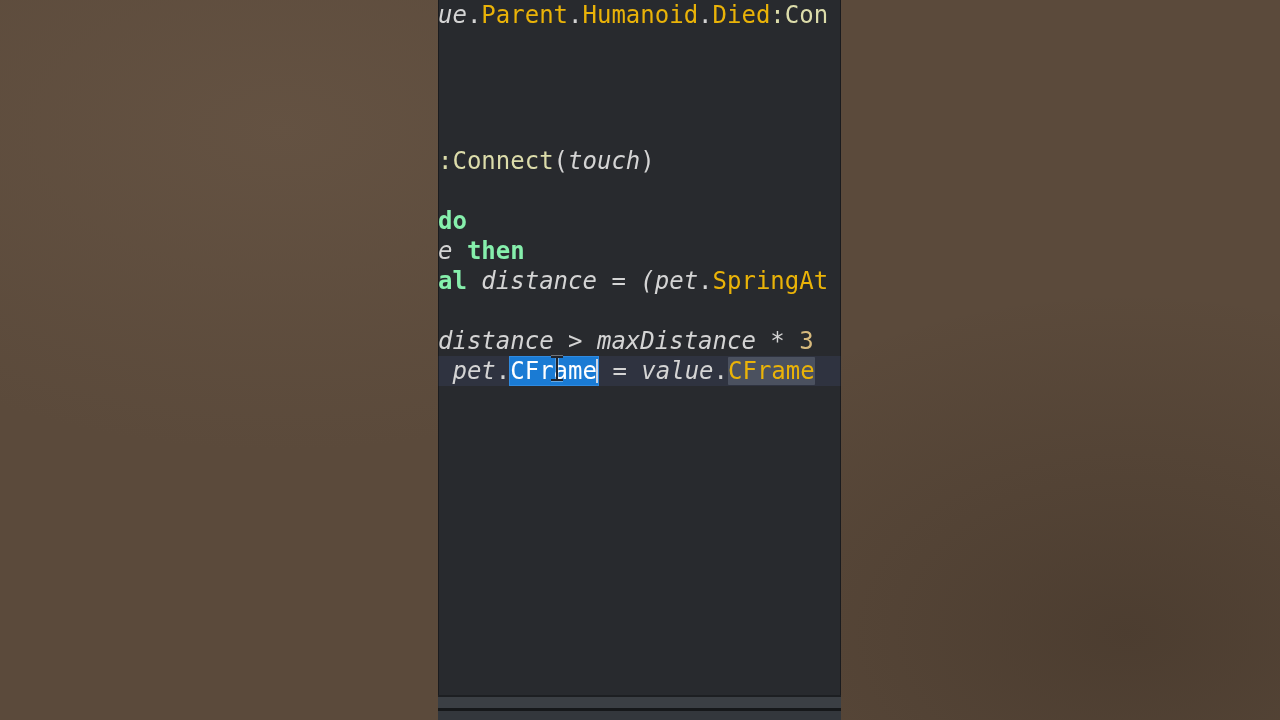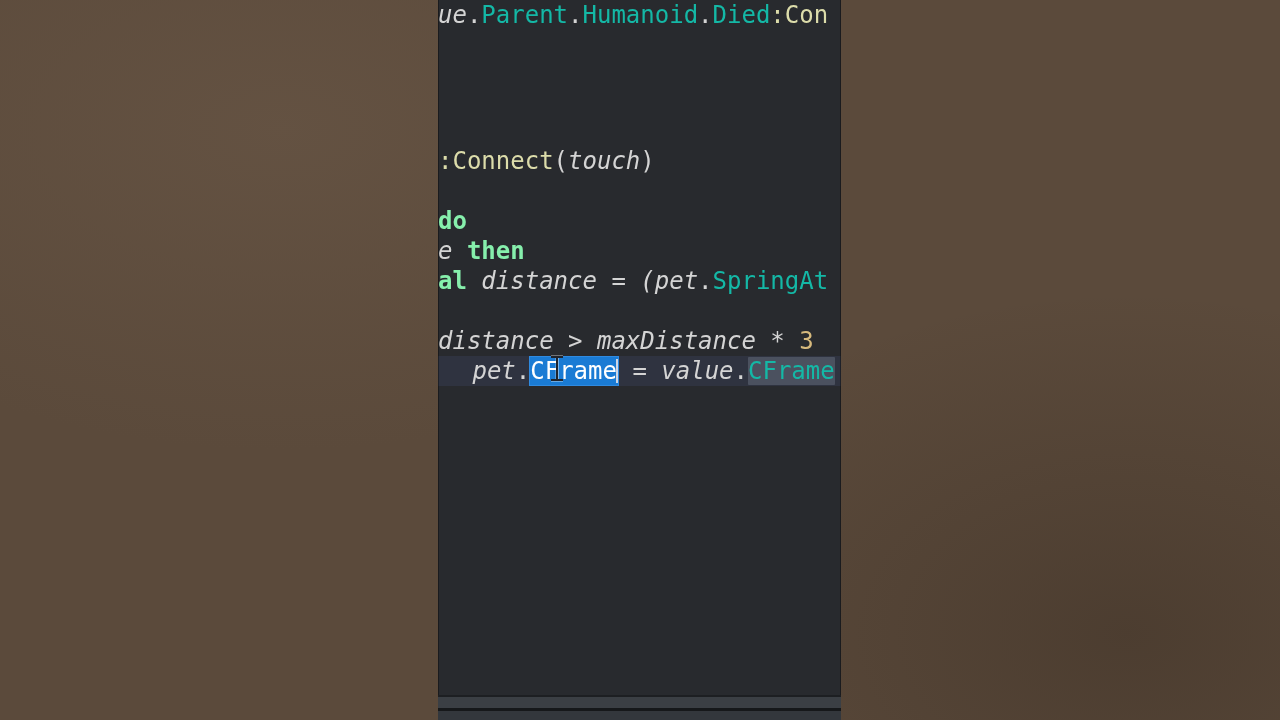--- a/index.html
+++ b/index.html
@@ -59,26 +59,25 @@
     width: 403px;
     height: 30px;
     line-height: 30px;
     white-space: pre;
     font-size: 24px;
   }
 
   
   .code-line.current {
     background: #2f3340;
-    padding-left: 20px;
   }
 
   
   .tok-plain   { color: #d4d4d4; font-style: italic; }
-  .tok-prop    { color: #14b8a6; }
+  .tok-prop    { color: #eab308; }
   .tok-fn      { color: #dcdcaa; }      
   .tok-kw      { color: #86efac; font-weight: bold; }  
   .tok-num     { color: #d7ba7d; }      
   .tok-punct   { color: #d4d4d4; }
 
   
   .sel {
     background: #1a7bd4;
     color: #ffffff;
     box-shadow: 0 0 0 1px #2f8ae0;

